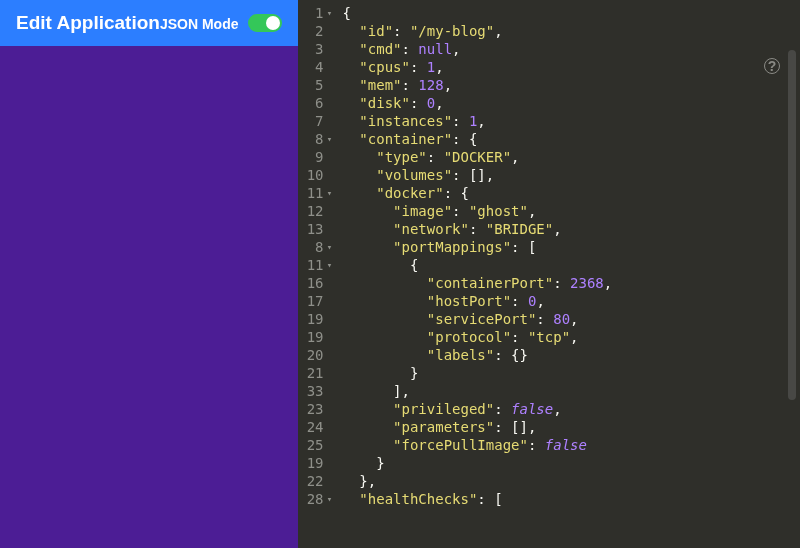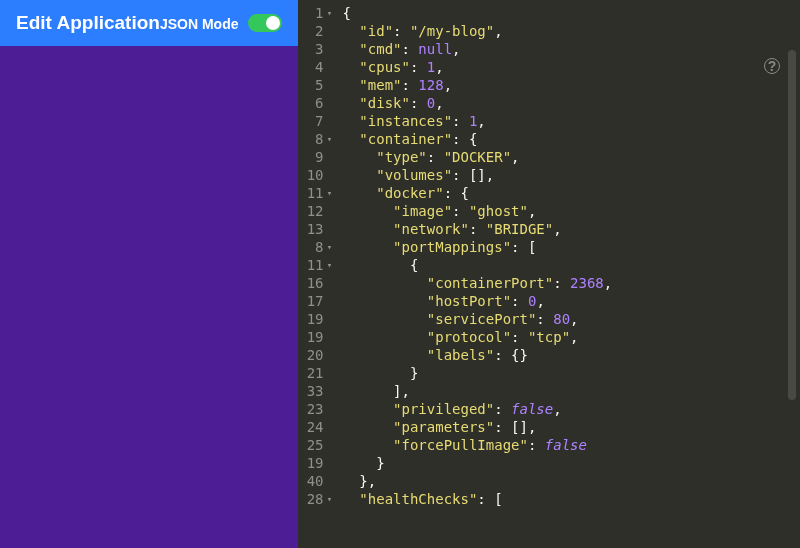--- a/index.html
+++ b/index.html
@@ -140,21 +140,21 @@
         </div>
         <div class="ln">
           <span>25</span>
           <span class="fold"></span>
         </div>
         <div class="ln">
           <span>19</span>
           <span class="fold"></span>
         </div>
         <div class="ln">
-          <span>40</span>
+          <span>22</span>
           <span class="fold"></span>
         </div>
         <div class="ln">
           <span>28</span>
           <span class="fold">▾</span>
         </div>
       </div>
     <div class="code" id="code"><div class="row"><span class="tk-pn">{</span></div><div class="row">  <span class="tk-key">"id"</span><span class="tk-pn">: </span><span class="tk-str">"/my-blog"</span><span class="tk-pn">,</span></div><div class="row">  <span class="tk-key">"cmd"</span><span class="tk-pn">: </span><span class="tk-null">null</span><span class="tk-pn">,</span></div><div class="row">  <span class="tk-key">"cpus"</span><span class="tk-pn">: </span><span class="tk-num">1</span><span class="tk-pn">,</span></div><div class="row">  <span class="tk-key">"mem"</span><span class="tk-pn">: </span><span class="tk-num">128</span><span class="tk-pn">,</span></div><div class="row">  <span class="tk-key">"disk"</span><span class="tk-pn">: </span><span class="tk-num">0</span><span class="tk-pn">,</span></div><div class="row">  <span class="tk-key">"instances"</span><span class="tk-pn">: </span><span class="tk-num">1</span><span class="tk-pn">,</span></div><div class="row">  <span class="tk-key">"container"</span><span class="tk-pn">: {</span></div><div class="row">    <span class="tk-key">"type"</span><span class="tk-pn">: </span><span class="tk-str">"DOCKER"</span><span class="tk-pn">,</span></div><div class="row">    <span class="tk-key">"volumes"</span><span class="tk-pn">: [],</span></div><div class="row">    <span class="tk-key">"docker"</span><span class="tk-pn">: {</span></div><div class="row">      <span class="tk-key">"image"</span><span class="tk-pn">: </span><span class="tk-str">"ghost"</span><span class="tk-pn">,</span></div><div class="row">      <span class="tk-key">"network"</span><span class="tk-pn">: </span><span class="tk-str">"BRIDGE"</span><span class="tk-pn">,</span></div><div class="row">      <span class="tk-key">"portMappings"</span><span class="tk-pn">: [</span></div><div class="row">        <span class="tk-pn">{</span></div><div class="row">          <span class="tk-key">"containerPort"</span><span class="tk-pn">: </span><span class="tk-num">2368</span><span class="tk-pn">,</span></div><div class="row">          <span class="tk-key">"hostPort"</span><span class="tk-pn">: </span><span class="tk-num">0</span><span class="tk-pn">,</span></div><div class="row">          <span class="tk-key">"servicePort"</span><span class="tk-pn">: </span><span class="tk-num">80</span><span class="tk-pn">,</span></div><div class="row">          <span class="tk-key">"protocol"</span><span class="tk-pn">: </span><span class="tk-str">"tcp"</span><span class="tk-pn">,</span></div><div class="row">          <span class="tk-key">"labels"</span><span class="tk-pn">: {}</span></div><div class="row">        <span class="tk-pn">}</span></div><div class="row">      <span class="tk-pn">],</span></div><div class="row">      <span class="tk-key">"privileged"</span><span class="tk-pn">: </span><span class="tk-bool">false</span><span class="tk-pn">,</span></div><div class="row">      <span class="tk-key">"parameters"</span><span class="tk-pn">: [],</span></div><div class="row">      <span class="tk-key">"forcePullImage"</span><span class="tk-pn">: </span><span class="tk-bool">false</span></div><div class="row">    <span class="tk-pn">}</span></div><div class="row">  <span class="tk-pn">},</span></div><div class="row">  <span class="tk-key">"healthChecks"</span><span class="tk-pn">: [</span></div></div>
   </div>
 

